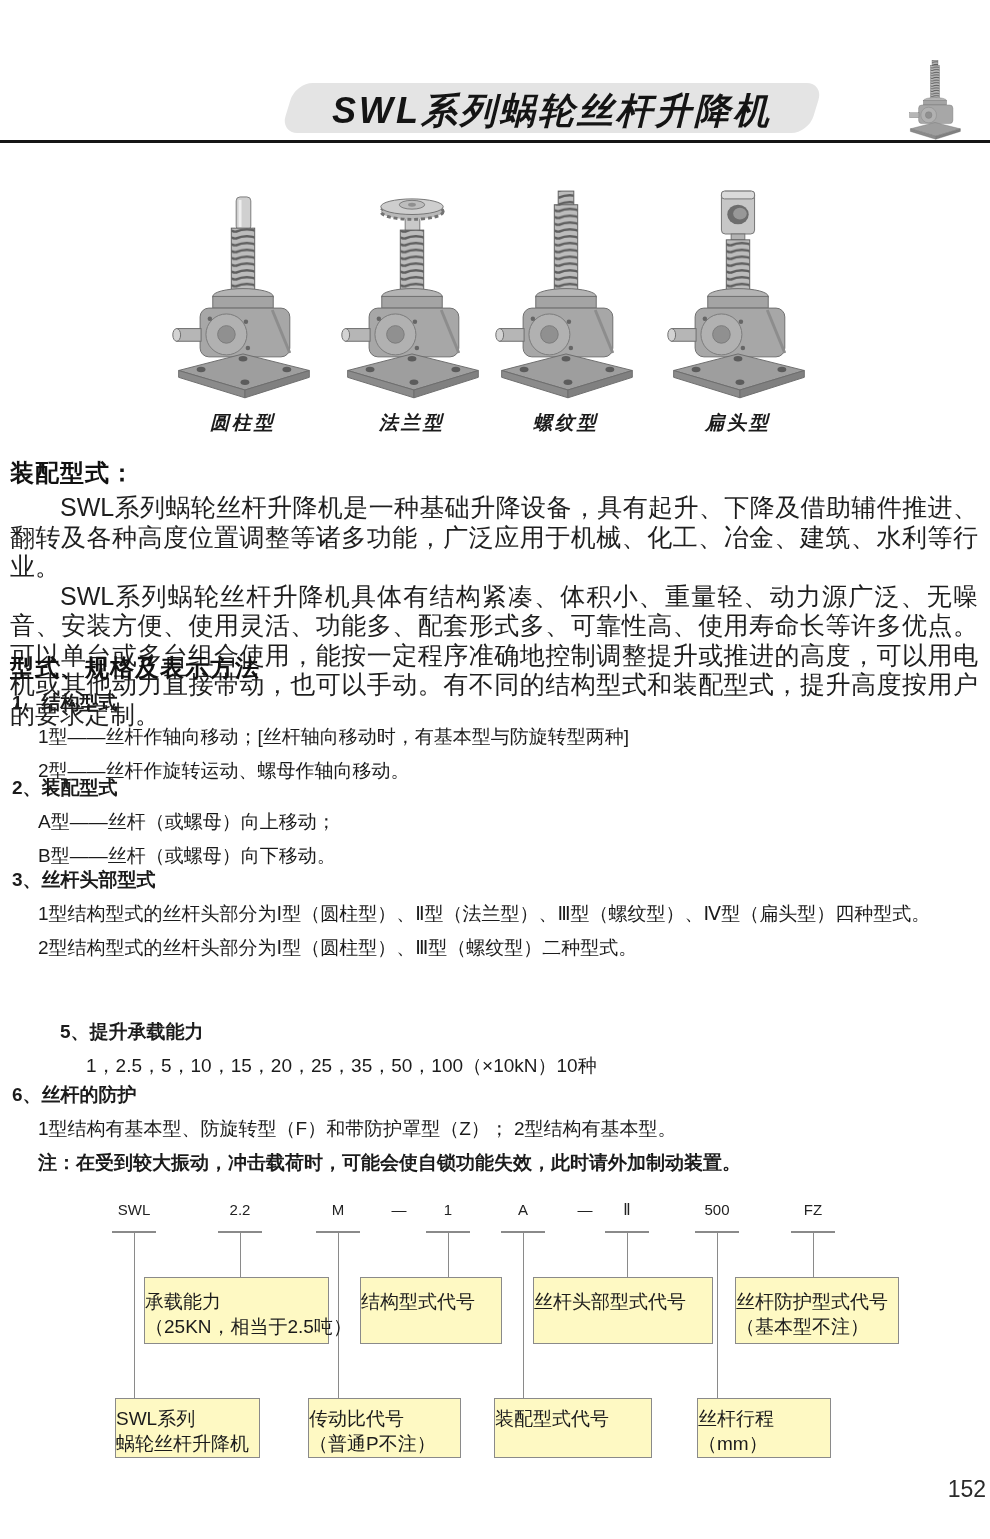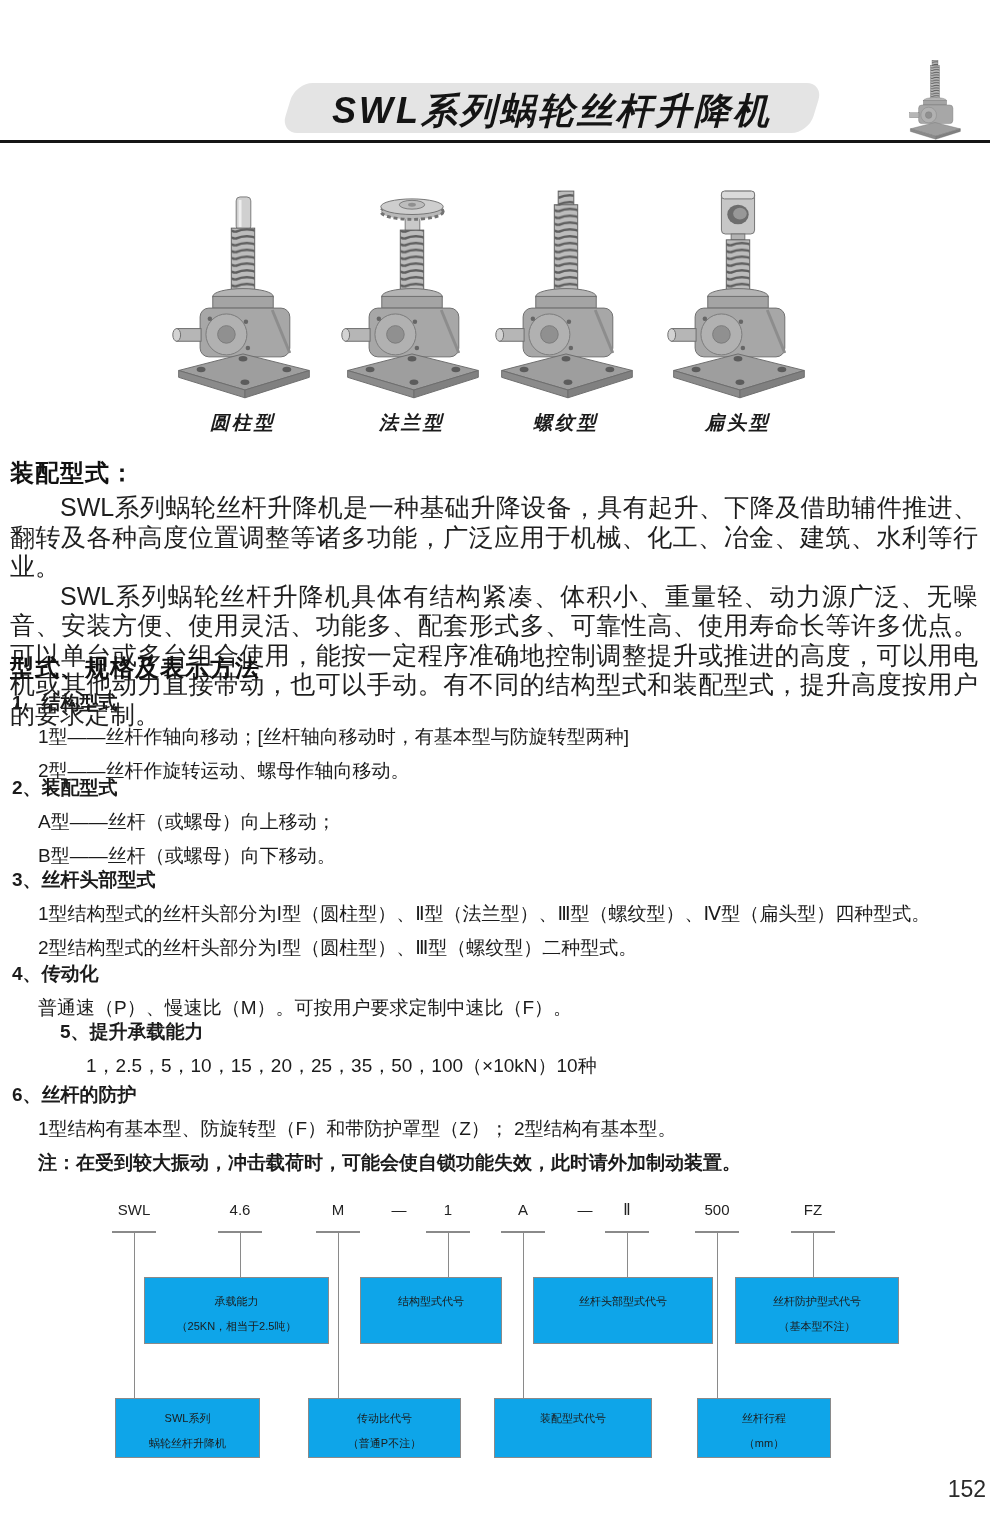--- a/index.html
+++ b/index.html
@@ -52,22 +52,22 @@
   #tick0 { left:112px; } #tick1 { left:218px; } #tick2 { left:316px; } #tick3 { left:426px; }
   #tick4 { left:501px; } #tick5 { left:605px; } #tick6 { left:695px; } #tick7 { left:791px; }
 
   .vl { position:absolute; top:1232px; width:1px; background:#8a8a8a; }
   .vl.short { height:45px; }
   .vl.long  { height:166px; }
   #vs0 { left:240px; } #vs1 { left:448px; } #vs2 { left:627px; } #vs3 { left:813px; }
   #vl0 { left:134px; } #vl1 { left:338px; } #vl2 { left:523px; } #vl3 { left:717px; }
 
   .dbox {
-    position:absolute; border:1px solid #8a8a8a; background:#0ea5e9; text-align:center;
-    font-size:11px; color:#1b1b1b; box-sizing:border-box;
+    position:absolute; border:1px solid #8a8a8a; background:#fef9c3; 
+    font-size:19px; color:#1b1b1b; box-sizing:border-box;
   }
   .dbox .bl { line-height:25px; white-space:nowrap; }
   .dbox.toprow { top:1277px; height:67px; padding-top:11px; }
   .dbox.botrow { top:1398px; height:60px; padding-top:7px; }
   #tbox0 { left:144px; width:185px; } #tbox1 { left:360px; width:142px; }
   #tbox2 { left:533px; width:180px; } #tbox3 { left:735px; width:164px; }
   #bbox0 { left:115px; width:145px; } #bbox1 { left:308px; width:153px; }
   #bbox2 { left:494px; width:158px; } #bbox3 { left:697px; width:134px; }
 
   .page-num { position:absolute; left:936px; top:1476px; width:50px; text-align:right; font-size:23px; color:#2a2a2a; }
@@ -258,39 +258,35 @@
     <div class="ln">A型——丝杆（或螺母）向上移动；</div>
     <div class="ln">B型——丝杆（或螺母）向下移动。</div>
   </div>
 
   <div class="spec-item" id="item3">
     <div class="t">3、丝杆头部型式</div>
     <div class="ln">1型结构型式的丝杆头部分为Ⅰ型（圆柱型）、Ⅱ型（法兰型）、Ⅲ型（螺纹型）、Ⅳ型（扁头型）四种型式。</div>
     <div class="ln">2型结构型式的丝杆头部分为Ⅰ型（圆柱型）、Ⅲ型（螺纹型）二种型式。</div>
   </div>
 
-  <div class="spec-item" id="item4">
-    <div class="t">4、传动化</div>
-    <div class="ln">普通速（P）、慢速比（M）。可按用户要求定制中速比（F）。</div>
-  </div>
 
   <div class="spec-item" id="item5">
     <div class="t">5、提升承载能力</div>
     <div class="ln">1，2.5，5，10，15，20，25，35，50，100（×10kN）10种</div>
   </div>
 
   <div class="spec-item" id="item6">
     <div class="t">6、丝杆的防护</div>
     <div class="ln">1型结构有基本型、防旋转型（F）和带防护罩型（Z）； 2型结构有基本型。</div>
     <div class="ln note">注：在受到较大振动，冲击载荷时，可能会使自锁功能失效，此时请外加制动装置。</div>
   </div>
 
   <div>
     <span class="code" id="code0">SWL</span>
-    <span class="code" id="code1">4.6</span>
+    <span class="code" id="code1">2.2</span>
     <span class="code" id="code2">M</span>
     <span class="code" id="code3">—</span>
     <span class="code" id="code4">1</span>
     <span class="code" id="code5">A</span>
     <span class="code" id="code6">—</span>
     <span class="code" id="code7">Ⅱ</span>
     <span class="code" id="code8">500</span>
     <span class="code" id="code9">FZ</span>
 
     <div class="tick" id="tick0"></div>

